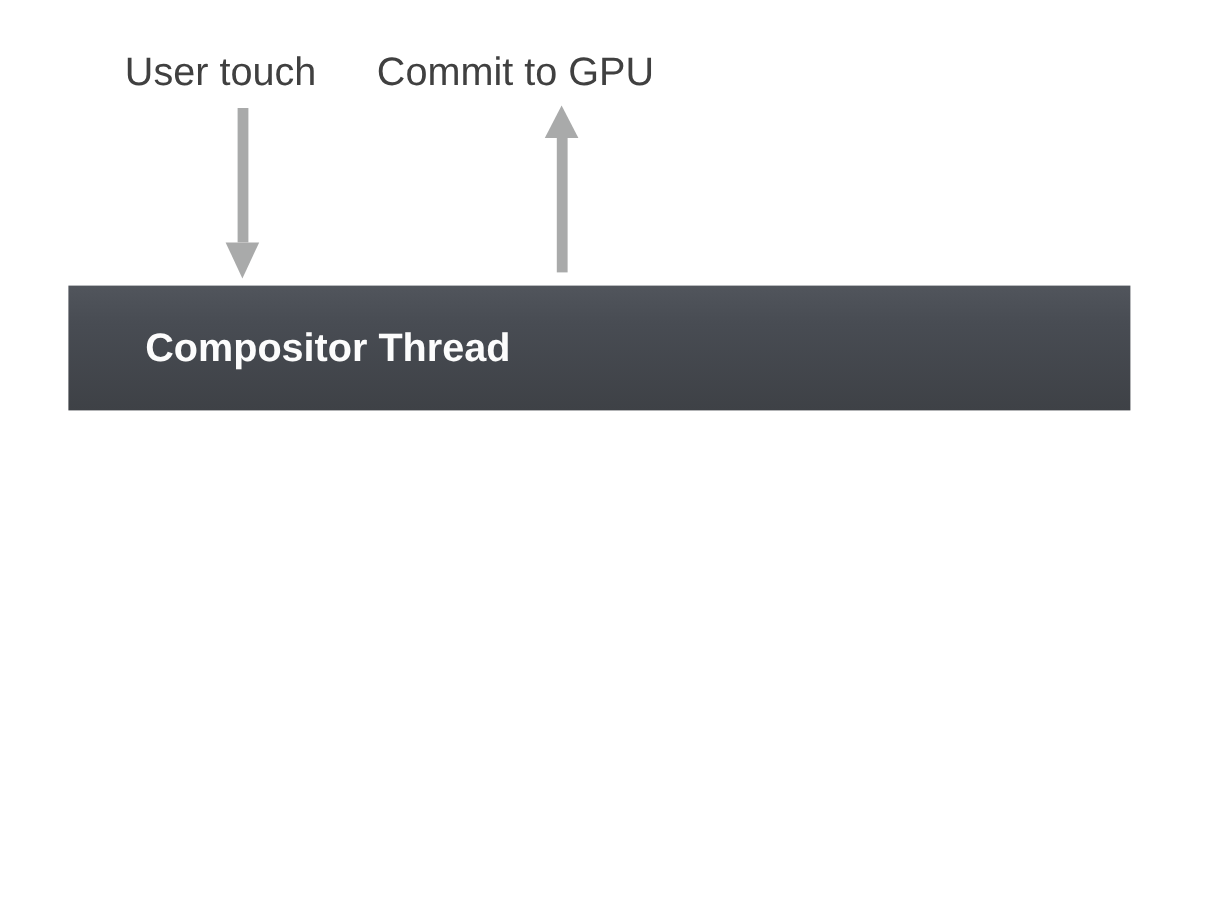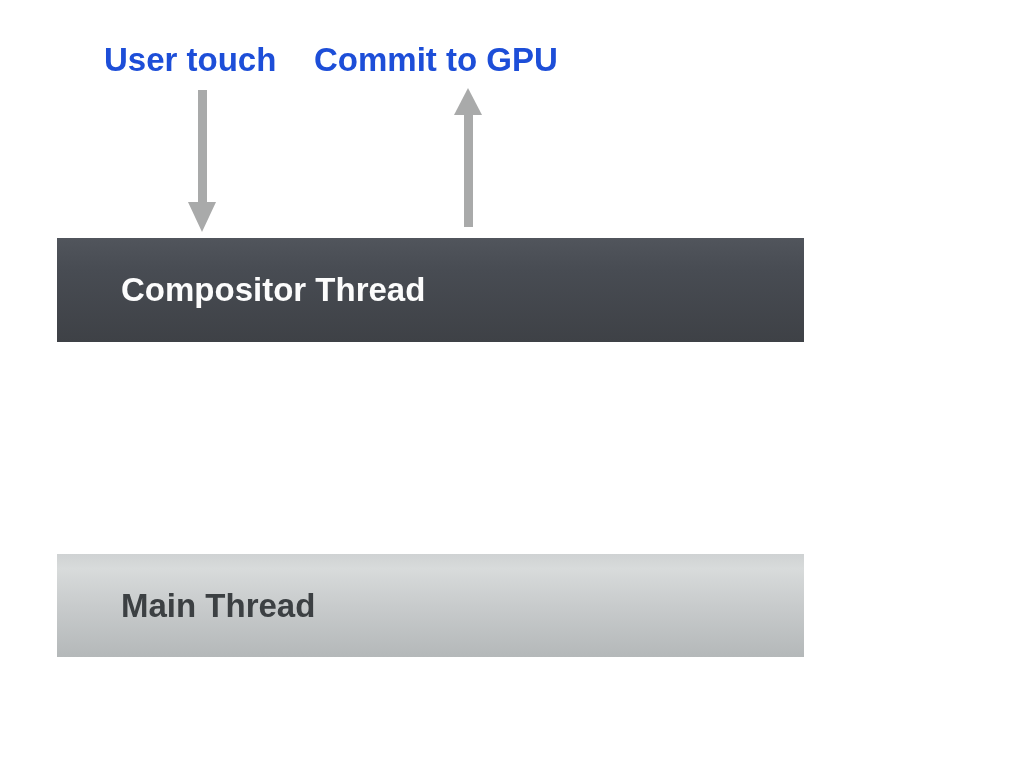--- a/index.html
+++ b/index.html
@@ -14,23 +14,23 @@
     background: #ffffff;
     overflow: hidden;
     font-family: "Liberation Sans", sans-serif;
   }
 
   
   .ann-label {
     position: absolute;
     top: 40px;
     font-size: 33px;
-    font-weight: 700;
+    font-weight: 400;
     line-height: 40px;
-    color: #1d4ed8;
+    color: #404040;
     letter-spacing: 0px;
     white-space: nowrap;
   }
   .ann-user-touch   { left: 104px; }
   .ann-commit-gpu   { left: 314px; }
 
   
   .arrow {
     position: absolute;
     width: 28px;
@@ -55,21 +55,21 @@
     width: 0; height: 0;
     border-left: 14px solid transparent;
     border-right: 14px solid transparent;
     border-bottom: 27px solid #a9aaaa;
   }
 
   
   .lane {
     position: absolute;
     left: 57px;
-    width: 747px;
+    width: 885px;
     display: flex;
     align-items: center;
   }
   .lane-compositor {
     top: 238px;
     height: 104px;
     background: linear-gradient(180deg, #51555c 0%, #484c53 30%, #3e4146 100%);
   }
   .lane-main {
     top: 554px;
@@ -101,17 +101,14 @@
 
   <div class="arrow arrow-up">
     <div class="head-up"></div>
     <div class="shaft"></div>
   </div>
 
   <div class="lane lane-compositor">
     <span class="lane-label">Compositor Thread</span>
   </div>
 
-  <div class="lane lane-main">
-    <span class="lane-label">Main Thread</span>
-  </div>
 
 </div>
 
 </body></html>

